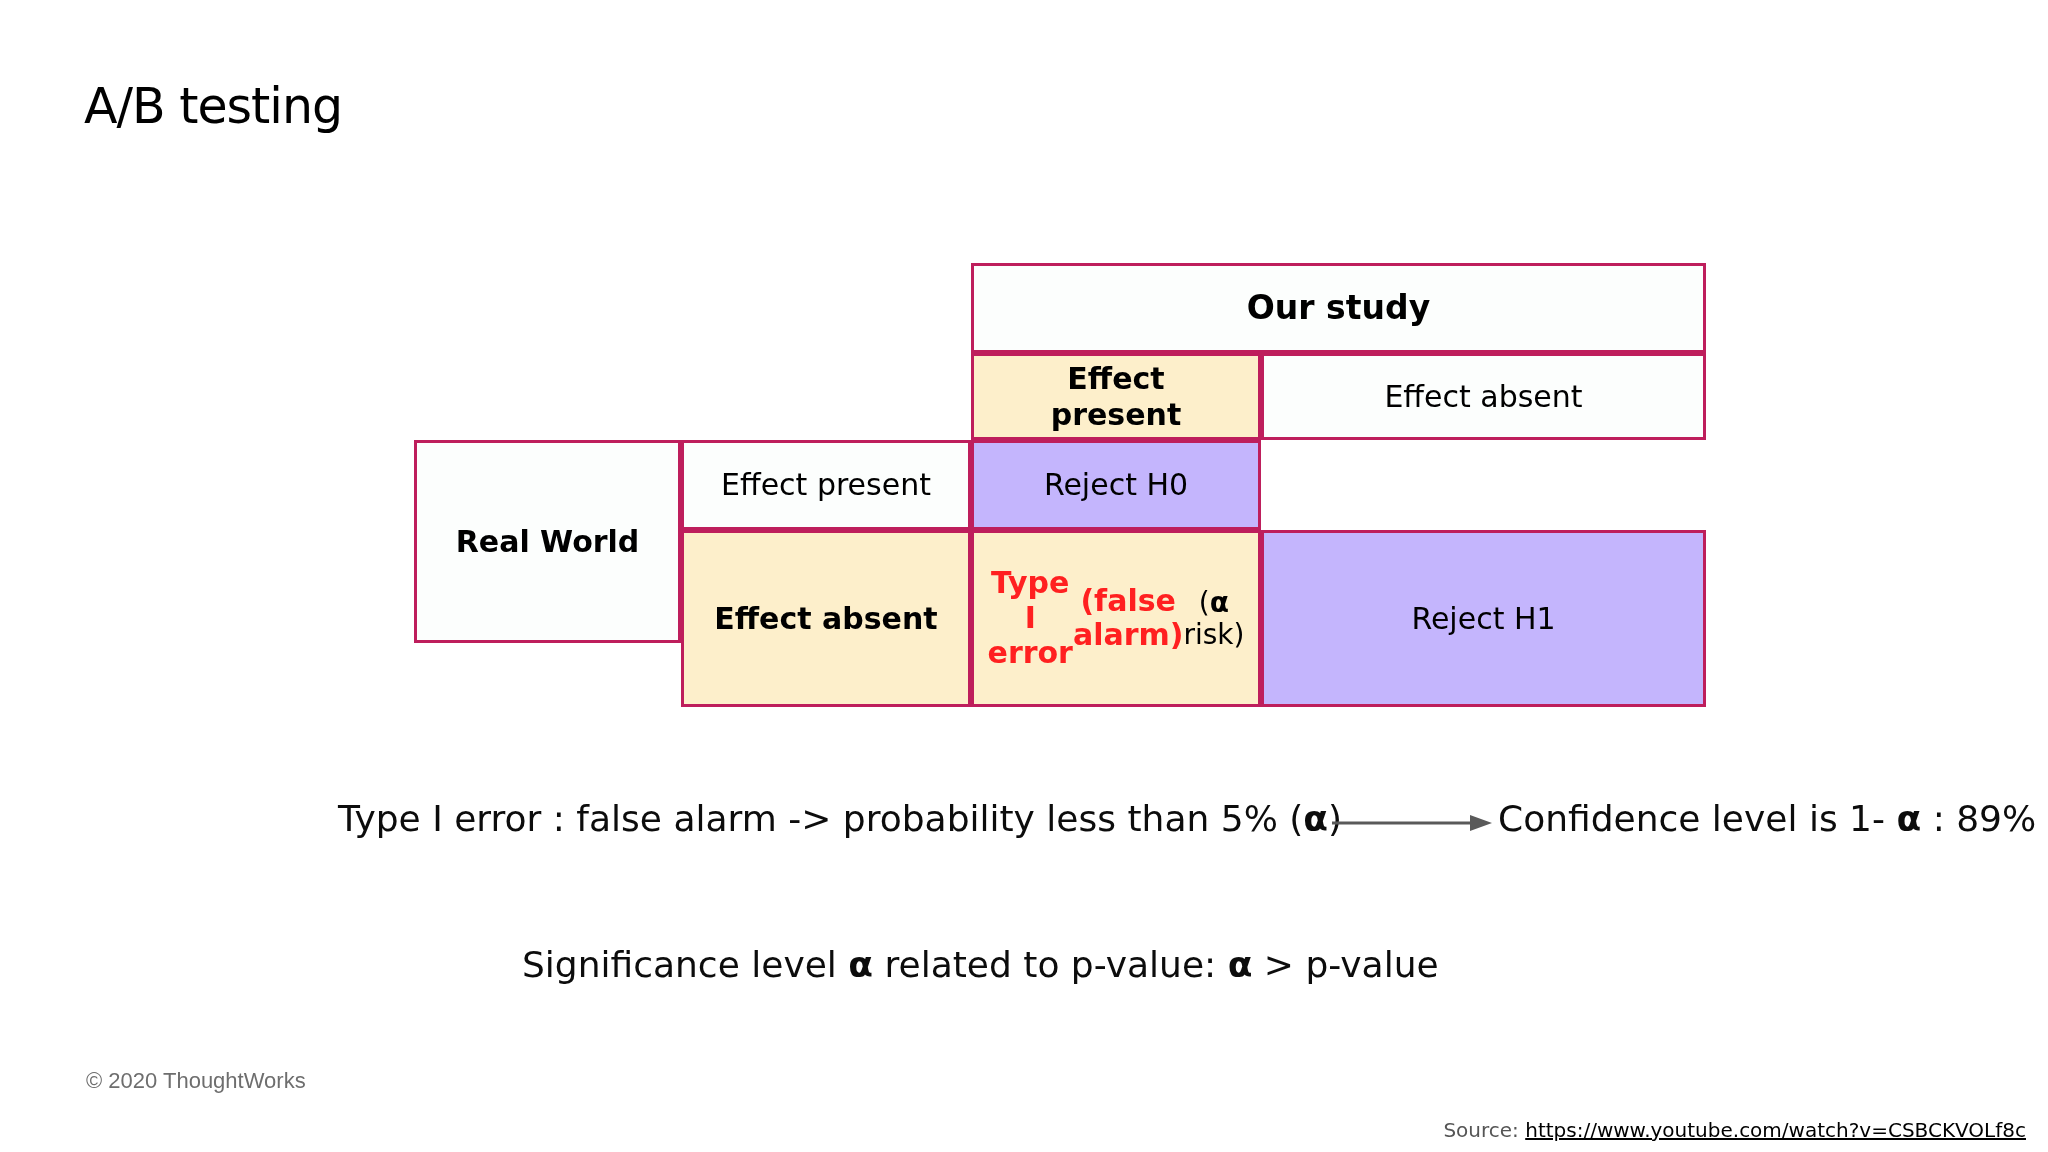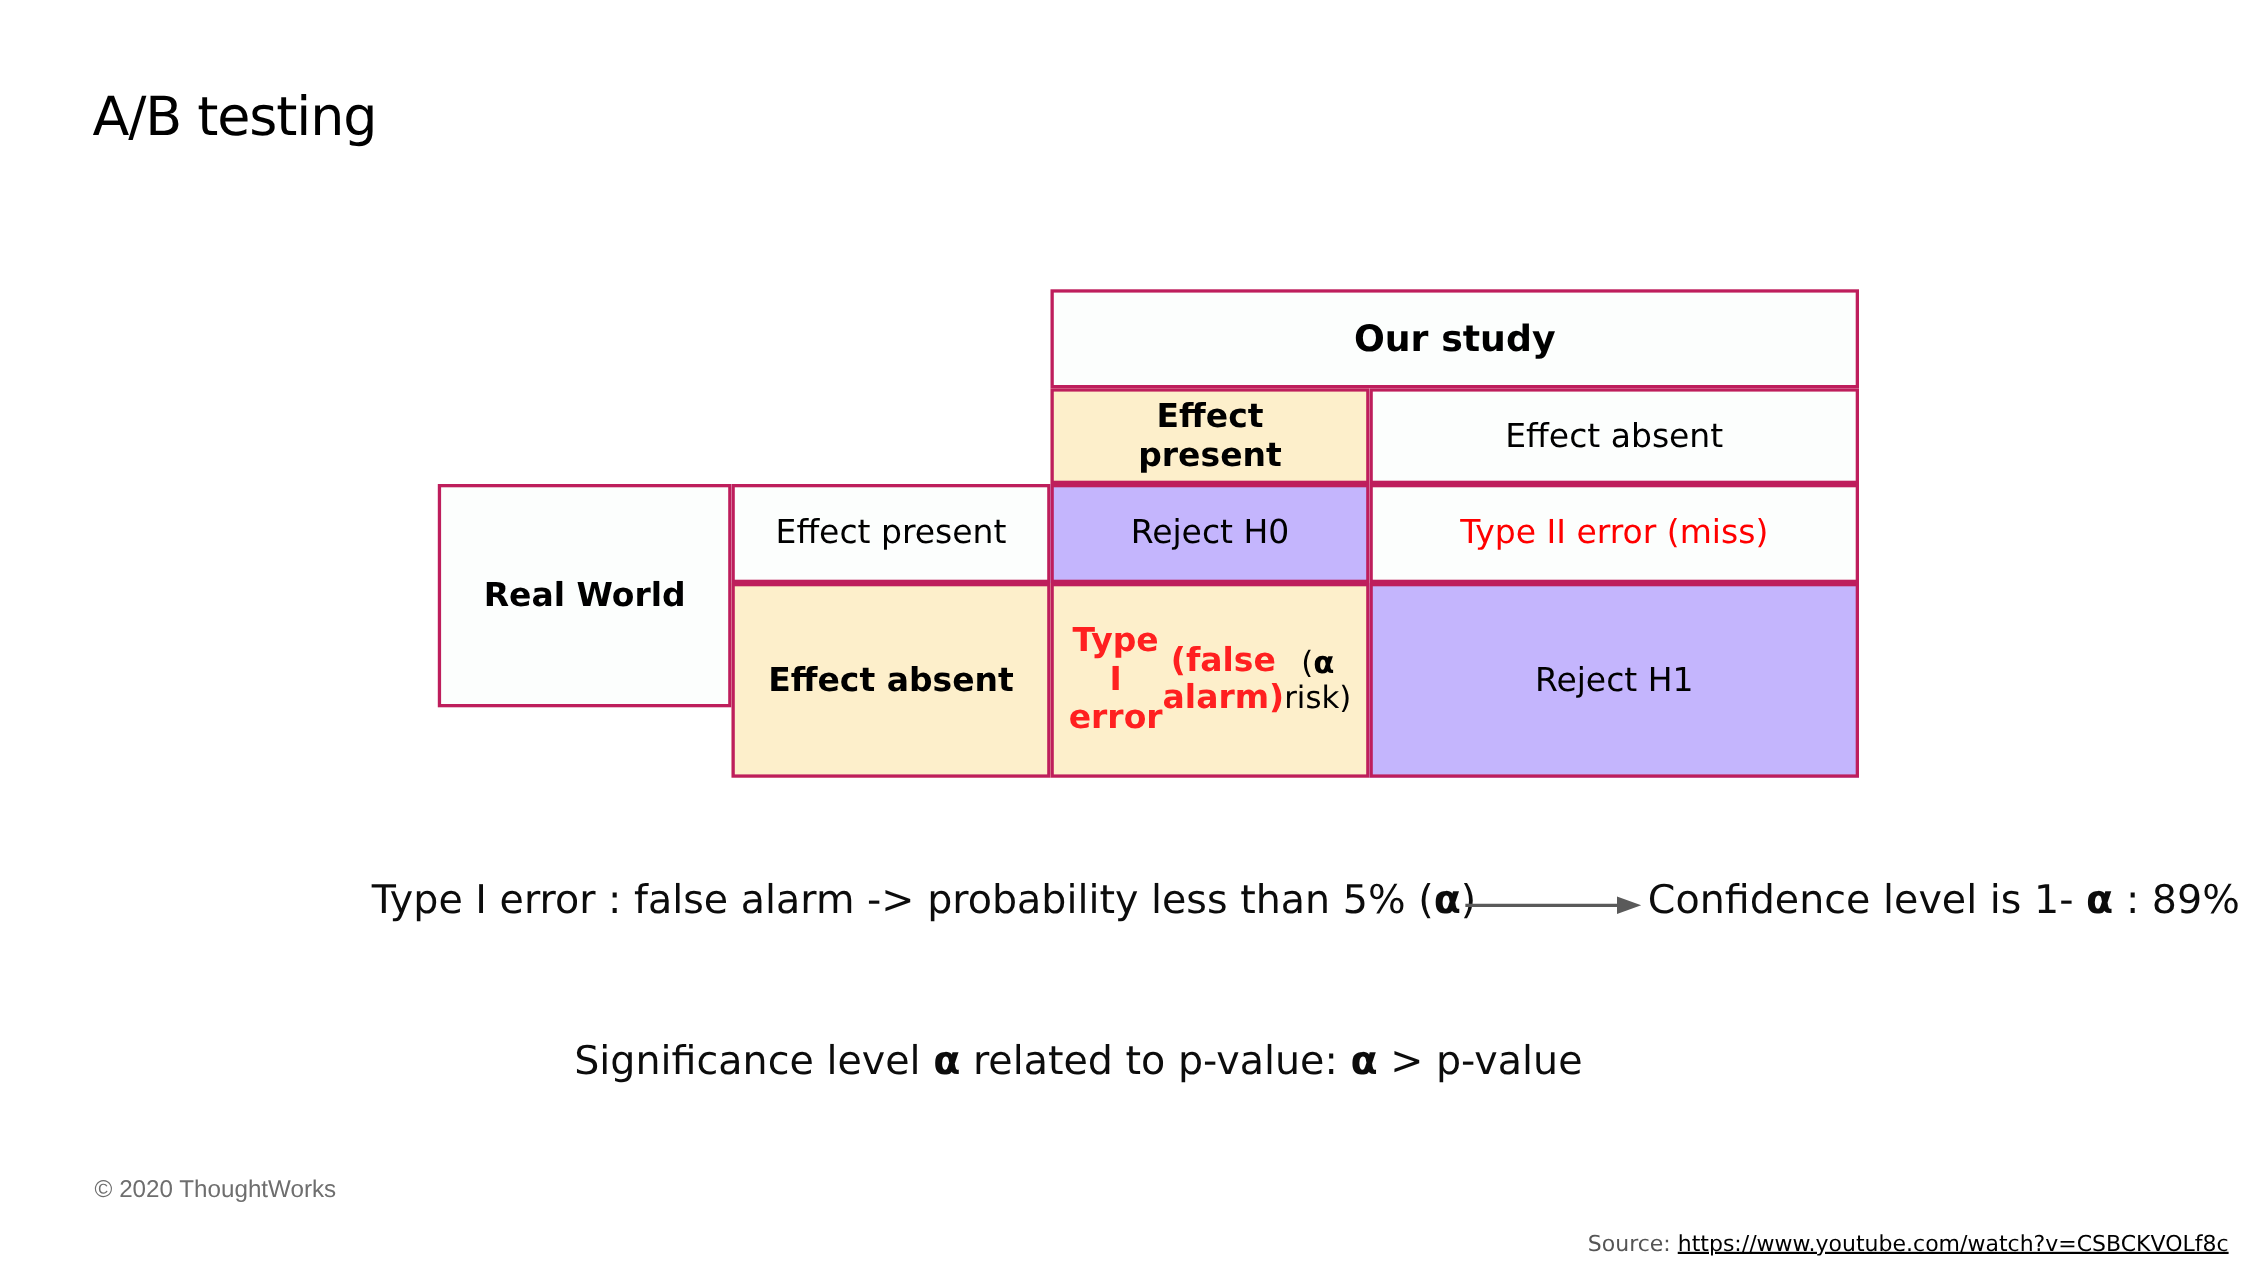--- a/index.html
+++ b/index.html
@@ -43,20 +43,21 @@
     box-sizing: border-box;
     border: 3px solid #BE1E5C;
     display: flex;
     align-items: center;
     justify-content: center;
     text-align: center;
     font-size: 30px;
     line-height: 1.18;
     background: #ffffff;
     padding: 2px 24px;
+    margin-left: 16px;
   }
   .cell.blank { border-color: transparent; background: transparent; }
   .cell.cream  { background: #FDEFCB; }
   .cell.green  { background: #c4b5fd; }
   .cell.white  { background: #FCFEFD; }
   .bold   { font-weight: bold; }
   .red    { color: #FF0000; }
   .crimson-red { color: #FF2020; }
 
   .alpha { font-family: "DejaVu Sans", sans-serif; font-weight: bold; }
@@ -141,21 +142,20 @@
   <div class="cell white" id="c-eff-absent-col">Effect absent</div>
 
   <div class="cell white bold" id="c-real-world">Real World</div>
 
   <div class="cell white" id="c-rw-present">Effect present</div>
 
   <div class="cell cream bold" id="c-rw-absent">Effect absent</div>
 
   <div class="cell green" id="c-reject-h0">Reject H0</div>
 
-  <div class="cell white red" id="c-type2">Type II error (miss)</div>
 
   <div class="cell cream" id="c-type1">
     <div class="cellstack">
       <span class="bold crimson-red">Type I error</span>
       <span class="bold crimson-red">(false alarm)</span>
       <span class="sub-note"><span>(</span><span class="alpha">α</span><span> risk)</span></span>
     </div>
   </div>
 
   <div class="cell green" id="c-reject-h1">Reject H1</div>

